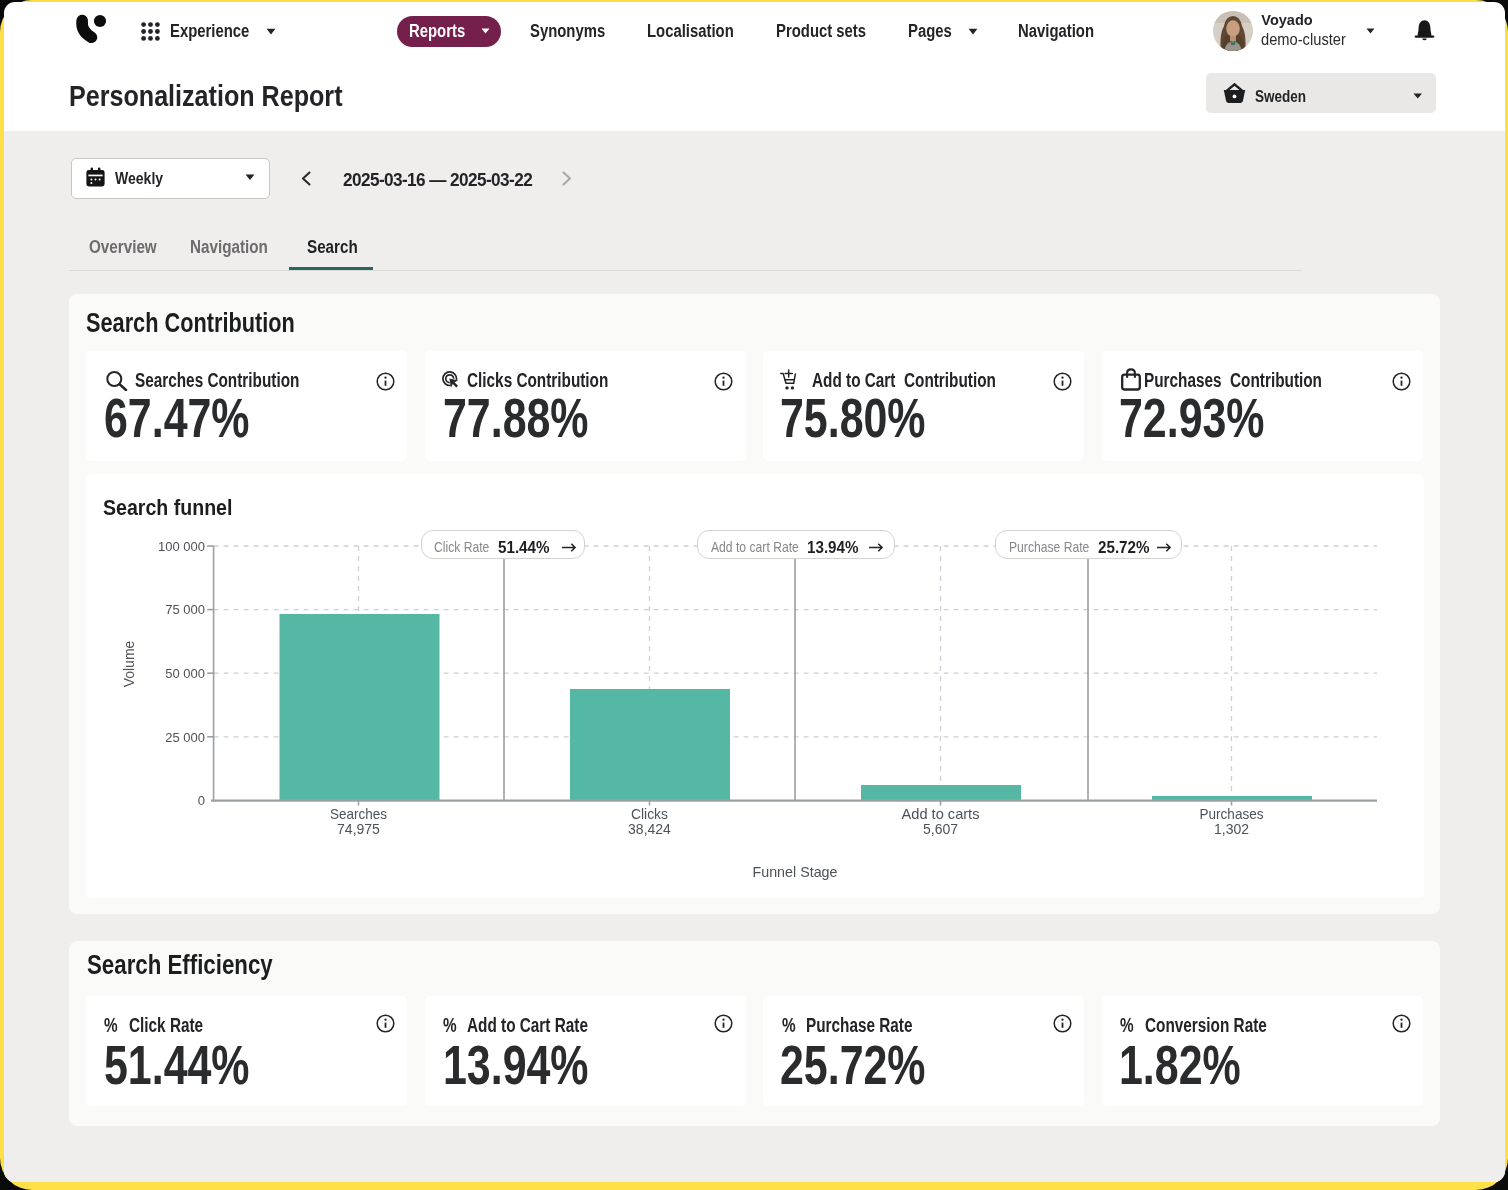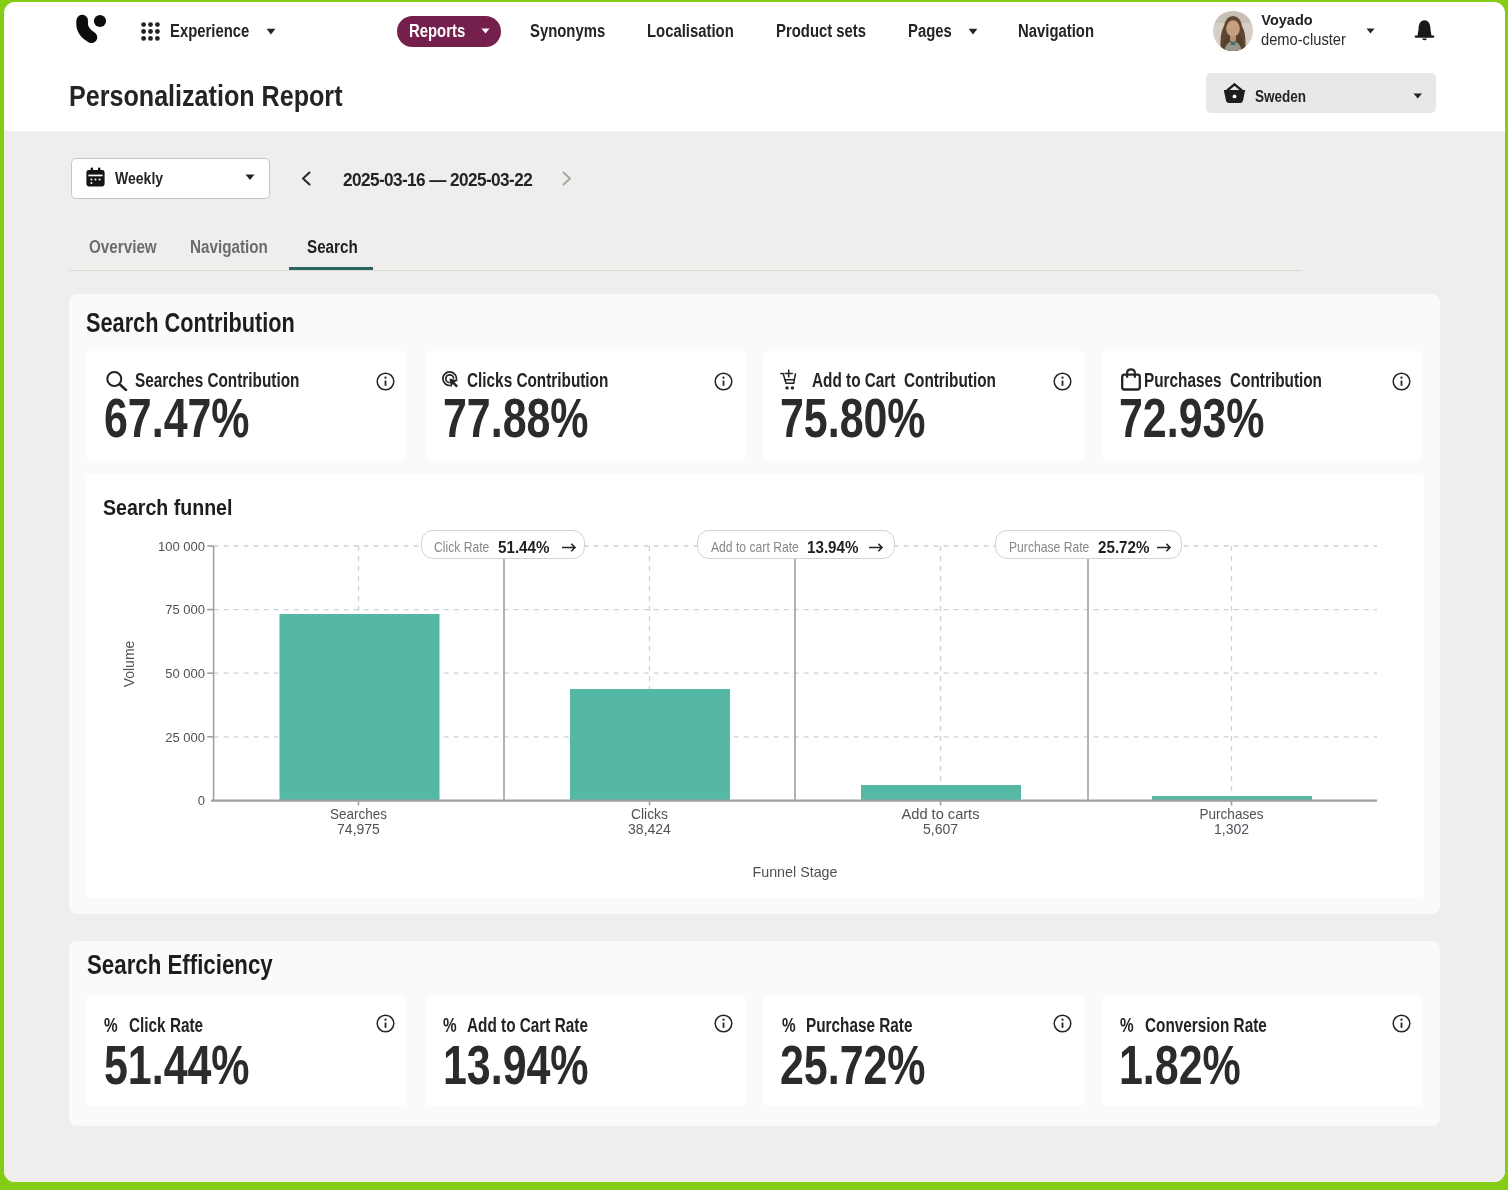--- a/index.html
+++ b/index.html
@@ -1,17 +1,17 @@
 <!DOCTYPE html>
 <html><head>
 <meta charset="utf-8">
 <style>
   html,body{margin:0;padding:0;}
   body{width:1508px;height:1190px;background:#0a0a0a;font-family:"Liberation Sans",sans-serif;overflow:hidden;}
-  #frame{position:relative;width:1508px;height:1190px;background:#84cc16;}
+  #frame{position:relative;width:1508px;height:1190px;background:#fde047;border-radius:32px;}
   #page{position:absolute;left:4px;top:2px;width:1501px;height:1180px;background:#ffffff;border-radius:11px;overflow:hidden;}
   #cv{position:absolute;left:-4px;top:-2px;width:1508px;height:1190px;}
   .abs{position:absolute;}
   .graybg{position:absolute;left:0;top:131px;width:1508px;height:1059px;background:#efeeec;}
   .navtxt{font-size:17.5px;font-weight:bold;color:#232427;white-space:nowrap;transform:scaleX(0.85);transform-origin:0 0;top:21px;}
   .panel{position:absolute;background:#fafaf9;border-radius:8px;}
   .card{position:absolute;background:#ffffff;border-radius:5px;width:321px;height:110px;}
   .ctitle{position:absolute;font-size:19.5px;font-weight:bold;color:#232427;white-space:nowrap;transform:scaleX(0.786);transform-origin:0 0;top:369px;}
   .cval{position:absolute;font-size:55px;font-weight:bold;color:#2a2b2d;transform:scaleX(0.78);transform-origin:0 0;white-space:nowrap;line-height:1;}
   .ptitle{position:absolute;font-size:27.5px;font-weight:bold;color:#1c1d1f;transform:scaleX(0.79);transform-origin:0 0;white-space:nowrap;}

